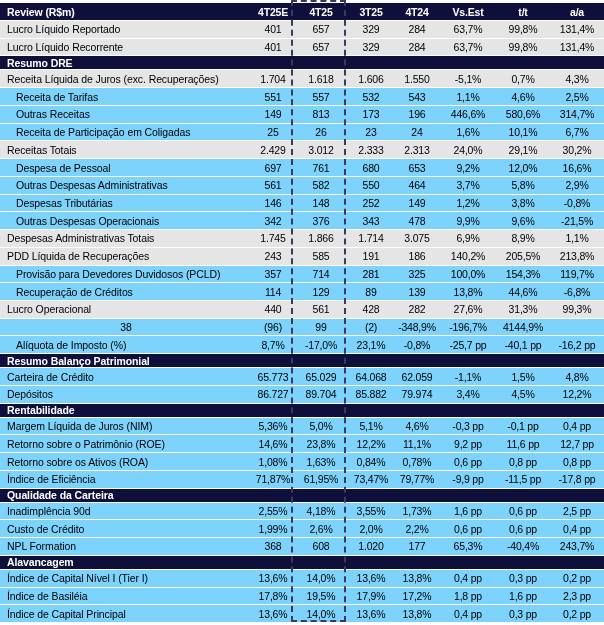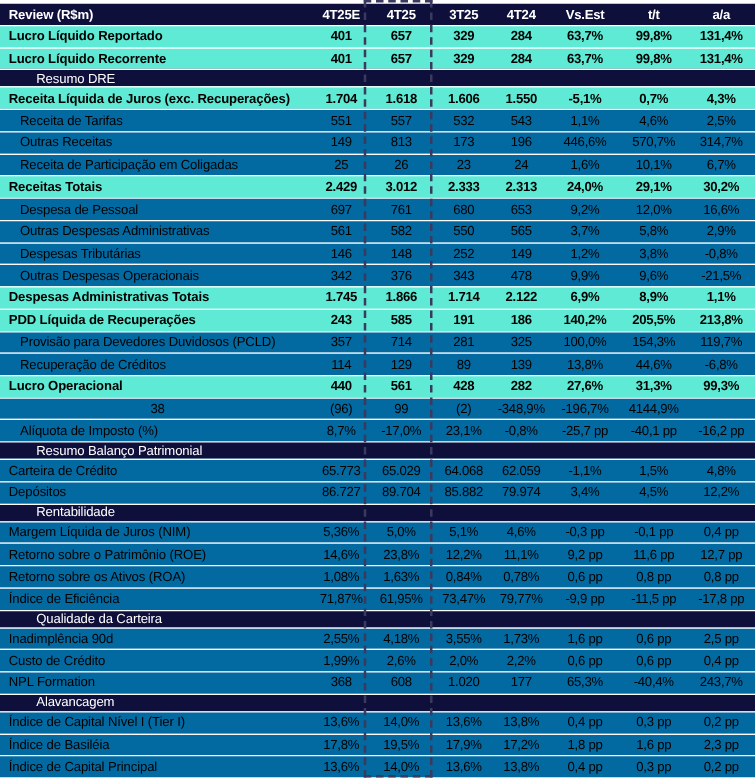--- a/index.html
+++ b/index.html
@@ -31,25 +31,24 @@
     flex: 0 0 17px;
     background: #0F0F3C;
     color: #ffffff;
     font-weight: bold;
     border-top: none;
   }
   .row.section {
     flex: 0 0 14px;
     background: #0F0F3C;
     color: #ffffff;
-    font-weight: normal;
-    padding-left: 22px;
-  }
-  .row.data, .row.total { flex: 1 1 17px; min-height: 0; background: #0369a1; }
-  .row.total { background: #5eead4; font-weight: bold; }
+    font-weight: bold;
+  }
+  .row.data, .row.total { flex: 1 1 17px; min-height: 0; background: #7dd3fc; }
+  .row.total { background: #e5e5e5; font-weight: normal; }
   .row.boldvals .val { font-weight: normal; }
 
   .cell {
     display: flex;
     align-items: center;
     overflow: hidden;
     white-space: nowrap;
   }
   .cell.label { justify-content: flex-start; padding-left: 7px; letter-spacing: -0.1px; }
   .row.indent .cell.label { padding-left: 16px; }
@@ -128,21 +127,21 @@
         <div class="cell val">4,6%</div>
         <div class="cell val">2,5%</div>
       </div>
       <div class="row data indent">
         <div class="cell label">Outras Receitas</div>
         <div class="cell val">149</div>
         <div class="cell val">813</div>
         <div class="cell val">173</div>
         <div class="cell val">196</div>
         <div class="cell val">446,6%</div>
-        <div class="cell val">570,7%</div>
+        <div class="cell val">580,6%</div>
         <div class="cell val">314,7%</div>
       </div>
       <div class="row data indent">
         <div class="cell label">Receita de Participação em Coligadas</div>
         <div class="cell val">25</div>
         <div class="cell val">26</div>
         <div class="cell val">23</div>
         <div class="cell val">24</div>
         <div class="cell val">1,6%</div>
         <div class="cell val">10,1%</div>
@@ -166,21 +165,21 @@
         <div class="cell val">653</div>
         <div class="cell val">9,2%</div>
         <div class="cell val">12,0%</div>
         <div class="cell val">16,6%</div>
       </div>
       <div class="row data indent">
         <div class="cell label">Outras Despesas Administrativas</div>
         <div class="cell val">561</div>
         <div class="cell val">582</div>
         <div class="cell val">550</div>
-        <div class="cell val">565</div>
+        <div class="cell val">464</div>
         <div class="cell val">3,7%</div>
         <div class="cell val">5,8%</div>
         <div class="cell val">2,9%</div>
       </div>
       <div class="row data indent">
         <div class="cell label">Despesas Tributárias</div>
         <div class="cell val">146</div>
         <div class="cell val">148</div>
         <div class="cell val">252</div>
         <div class="cell val">149</div>
@@ -196,21 +195,21 @@
         <div class="cell val">478</div>
         <div class="cell val">9,9%</div>
         <div class="cell val">9,6%</div>
         <div class="cell val">-21,5%</div>
       </div>
       <div class="row total">
         <div class="cell label">Despesas Administrativas Totais</div>
         <div class="cell val">1.745</div>
         <div class="cell val">1.866</div>
         <div class="cell val">1.714</div>
-        <div class="cell val">2.122</div>
+        <div class="cell val">3.075</div>
         <div class="cell val">6,9%</div>
         <div class="cell val">8,9%</div>
         <div class="cell val">1,1%</div>
       </div>
       <div class="row total">
         <div class="cell label">PDD Líquida de Recuperações</div>
         <div class="cell val">243</div>
         <div class="cell val">585</div>
         <div class="cell val">191</div>
         <div class="cell val">186</div>

